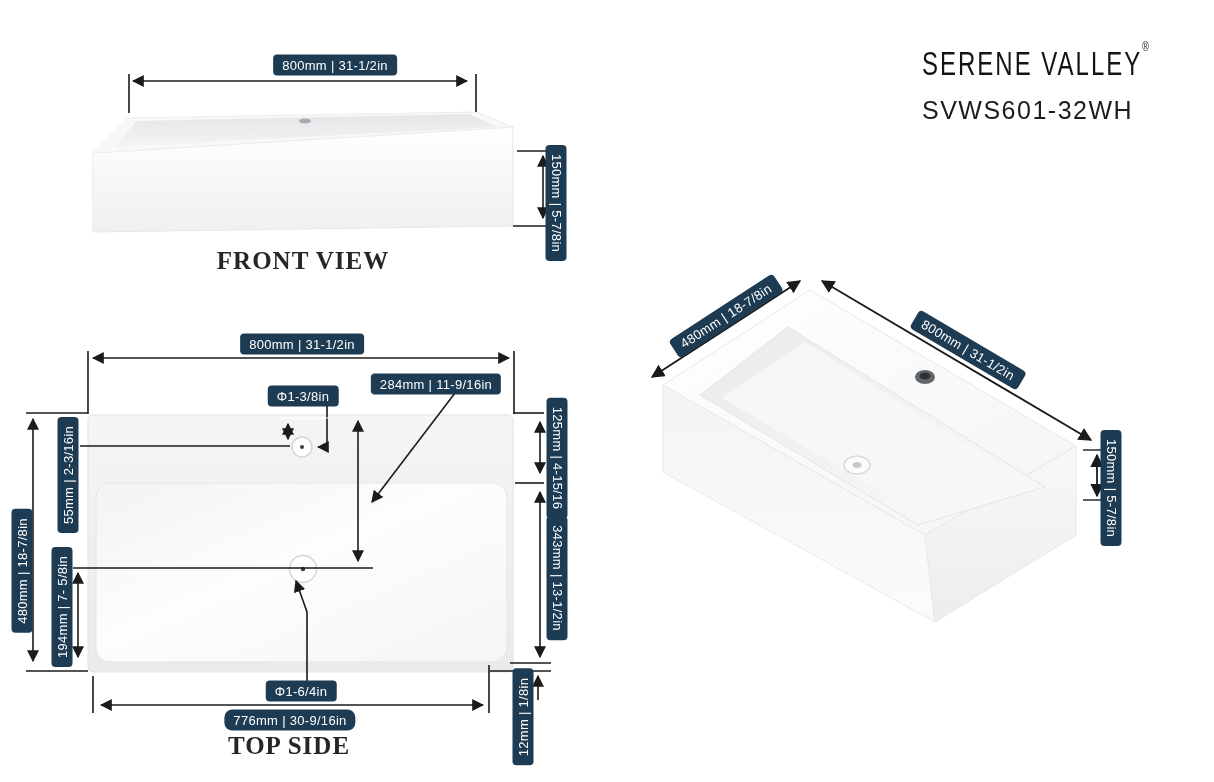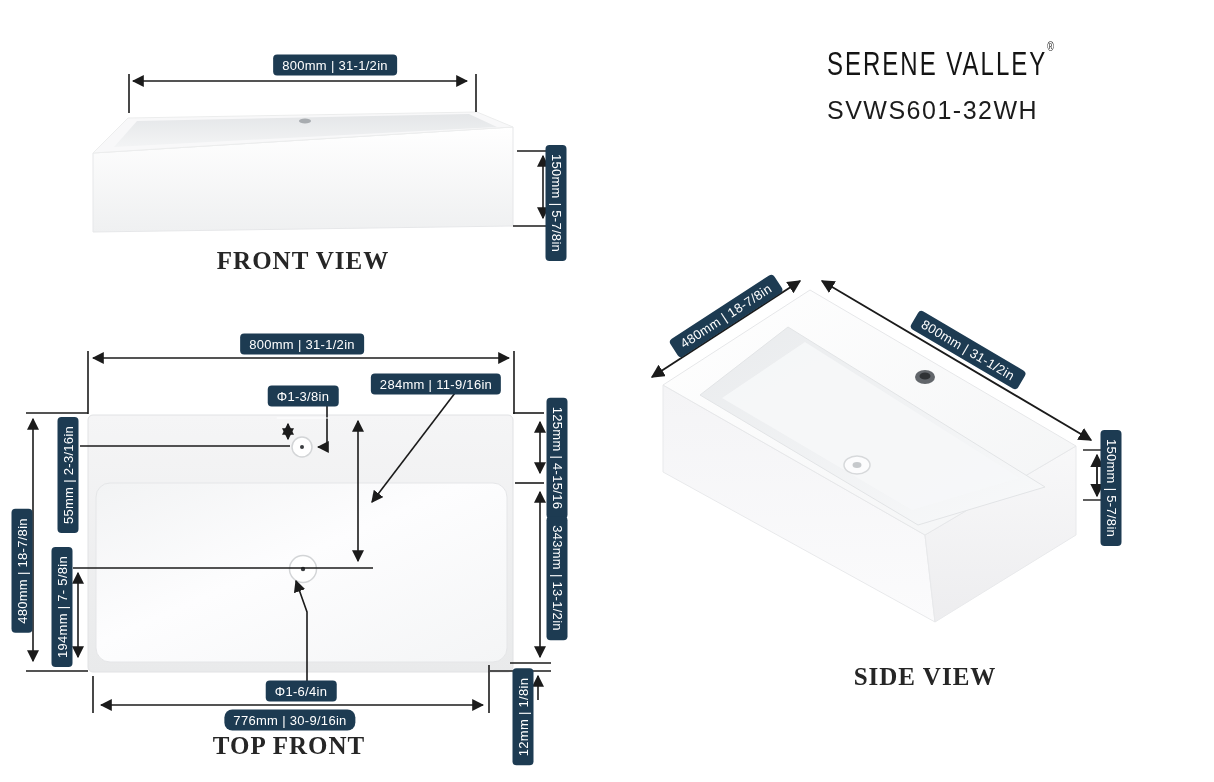--- a/index.html
+++ b/index.html
@@ -16,21 +16,21 @@
   }
   .badge.vd{writing-mode:vertical-rl;padding:9px 4px;}
   .badge.vu{writing-mode:vertical-rl;padding:9px 4px;transform:translate(-50%,-50%) rotate(180deg);}
   .badge.rneg{transform:translate(-50%,-50%) rotate(-33deg);}
   .badge.rpos{transform:translate(-50%,-50%) rotate(30.5deg);}
   .badge .ul{border-bottom:1.5px solid #ffffff;padding-bottom:14px;}
   .view-label{
     position:absolute;transform:translateX(-50%);
     font-size:25px;font-weight:700;color:#262626;letter-spacing:1px;white-space:nowrap;z-index:4;font-family:Liberation Serif, serif;
   }
-  .brand{position:absolute;left:827px;top:40px;z-index:4;color:#141414;}
+  .brand{position:absolute;left:922px;top:40px;z-index:4;color:#141414;}
   .brand .logo{
     font-size:24px;font-weight:400;letter-spacing:2px;white-space:nowrap;
     transform:scale(1.0,1.35);transform-origin:left top;
   }
   .brand .logo sup{font-size:9px;vertical-align:18px;letter-spacing:0;}
   .brand .model{
     margin-top:24px;font-size:25px;font-weight:400;letter-spacing:1.5px;white-space:nowrap;color:#1c1c1c;
   }
 </style>
 </head>
@@ -160,22 +160,21 @@
   </svg>
 
   <div class="brand">
     <div class="logo">
       <span>SERENE VALLEY</span><sup>®</sup>
     </div>
     <div class="model">SVWS601-32WH</div>
   </div>
 
   <div class="view-label" style="left:303px;top:247px;">FRONT VIEW</div>
-  <div class="view-label" style="left:289px;top:732px;">TOP FRONT</div>
-  <div class="view-label" style="left:925px;top:663px;">SIDE VIEW</div>
+  <div class="view-label" style="left:289px;top:732px;">TOP SIDE</div>
 
   <div class="badge" style="left:335px;top:65px;">800mm | 31-1/2in</div>
   <div class="badge vd" style="left:556px;top:203px;">150mm | 5-7/8in</div>
 
   <div class="badge" style="left:302px;top:344px;">800mm | 31-1/2in</div>
   <div class="badge" style="left:303px;top:396px;"><span class="ul">Φ1-3/8in</span></div>
   <div class="badge" style="left:436px;top:384px;">284mm | 11-9/16in</div>
   <div class="badge vd" style="left:557px;top:458px;">125mm | 4-15/16</div>
   <div class="badge vd" style="left:557px;top:578px;">343mm | 13-1/2in</div>
   <div class="badge vu" style="left:68px;top:475px;">55mm | 2-3/16in</div>

